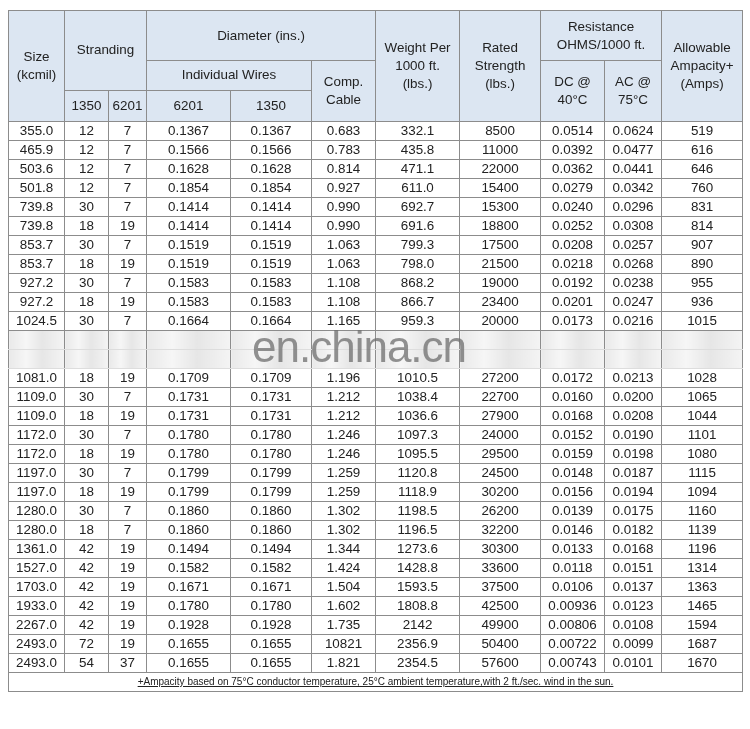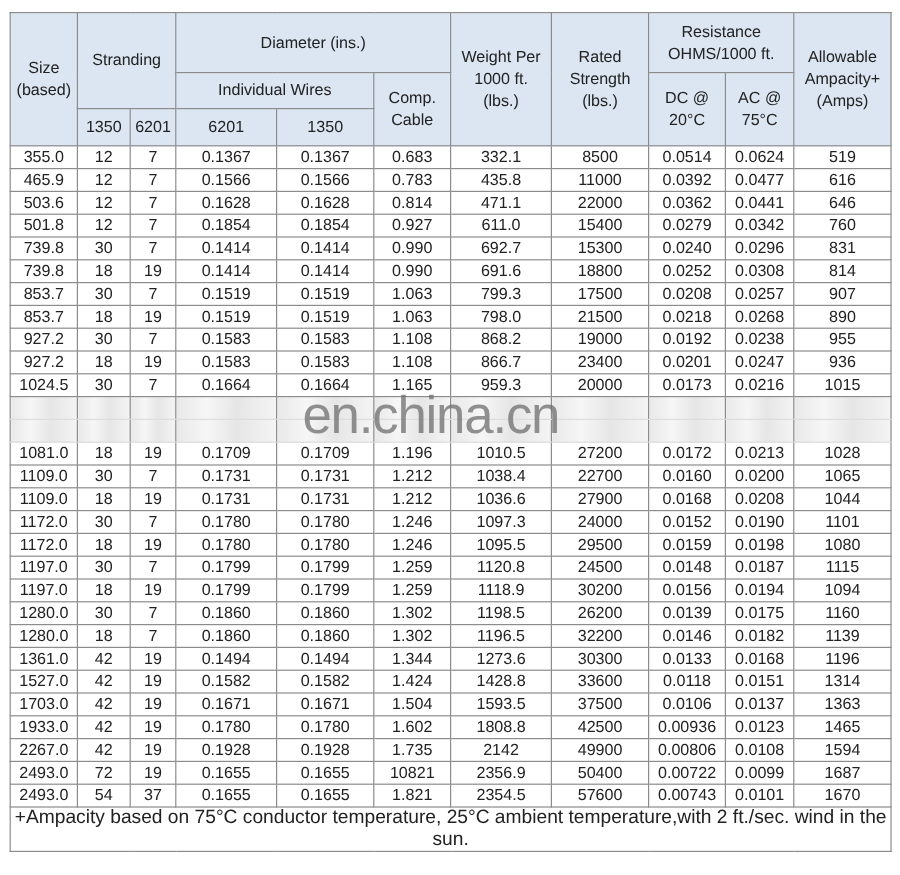--- a/index.html
+++ b/index.html
@@ -9,53 +9,53 @@
                border-collapse: collapse; table-layout: fixed; font-size: 13.4px; }
   table.spec th, table.spec td { border: 1px solid #8c8c8c; padding: 0; text-align: center; }
   table.spec th { background: #dce6f2; font-weight: normal; line-height: 18px; }
   table.spec td { height: 18px; line-height: 18px; background: #fff; }
   .h-a { height: 50px; }
   .h-b { height: 27px; }
   .h-c { height: 28px; }
   tr.wm td { color: transparent; background: linear-gradient(90deg,#e9e9e9,#f6f6f6 30%,#e6e6e6 60%,#f4f4f4); border-top-color:#ddd; border-bottom-color:#ddd;}
   .watermark { position: absolute; left: 252px; top: 322px; font-size: 44px; color: rgba(110,110,110,0.75);
                letter-spacing: -1px; pointer-events: none; text-align: center; }
-  td.footnote { height: 32px; font-size: 16px; }
+  td.footnote { height: 32px; font-size: 10px; text-decoration: underline; }
 </style>
 </head>
 <body>
 
 <table class="spec">
   <colgroup>
     <col style="width:56px">
       <col style="width:44px">
       <col style="width:38px">
     <col style="width:84px">
       <col style="width:81px">
       <col style="width:64px">
     <col style="width:84px">
       <col style="width:81px">
       <col style="width:64px">
     <col style="width:57px">
       <col style="width:81px">
   </colgroup>
   <thead>
     <tr class="h-a">
-      <th rowspan="3">Size (based)</th>
+      <th rowspan="3">Size (kcmil)</th>
       <th colspan="2" rowspan="2" style="vertical-align:top;padding-top:30px;">Stranding</th>
       <th colspan="3">Diameter (ins.)</th>
       <th rowspan="3" style="padding:0 8px;">Weight Per 1000 ft. (lbs.)</th>
       <th rowspan="3" style="padding:0 10px;">Rated Strength (lbs.)</th>
       <th colspan="2" style="padding:0 8px;">Resistance OHMS/1000 ft.</th>
       <th rowspan="3" style="padding:0 4px;">Allowable Ampacity+ (Amps)</th>
     </tr>
     <tr class="h-b">
       <th colspan="2">Individual Wires</th>
       <th rowspan="2" style="padding:12px 6px;">Comp. Cable</th>
-      <th rowspan="2" style="padding:0 10px;">DC @ 20°C</th>
+      <th rowspan="2" style="padding:0 10px;">DC @ 40°C</th>
       <th rowspan="2" style="padding:0 4px;">AC @ 75°C</th>
     </tr>
     <tr class="h-c">
       <th>1350</th>
       <th>6201</th>
       <th>6201</th>
       <th>1350</th>
     </tr>
   </thead>
   <tbody id="tbody">

